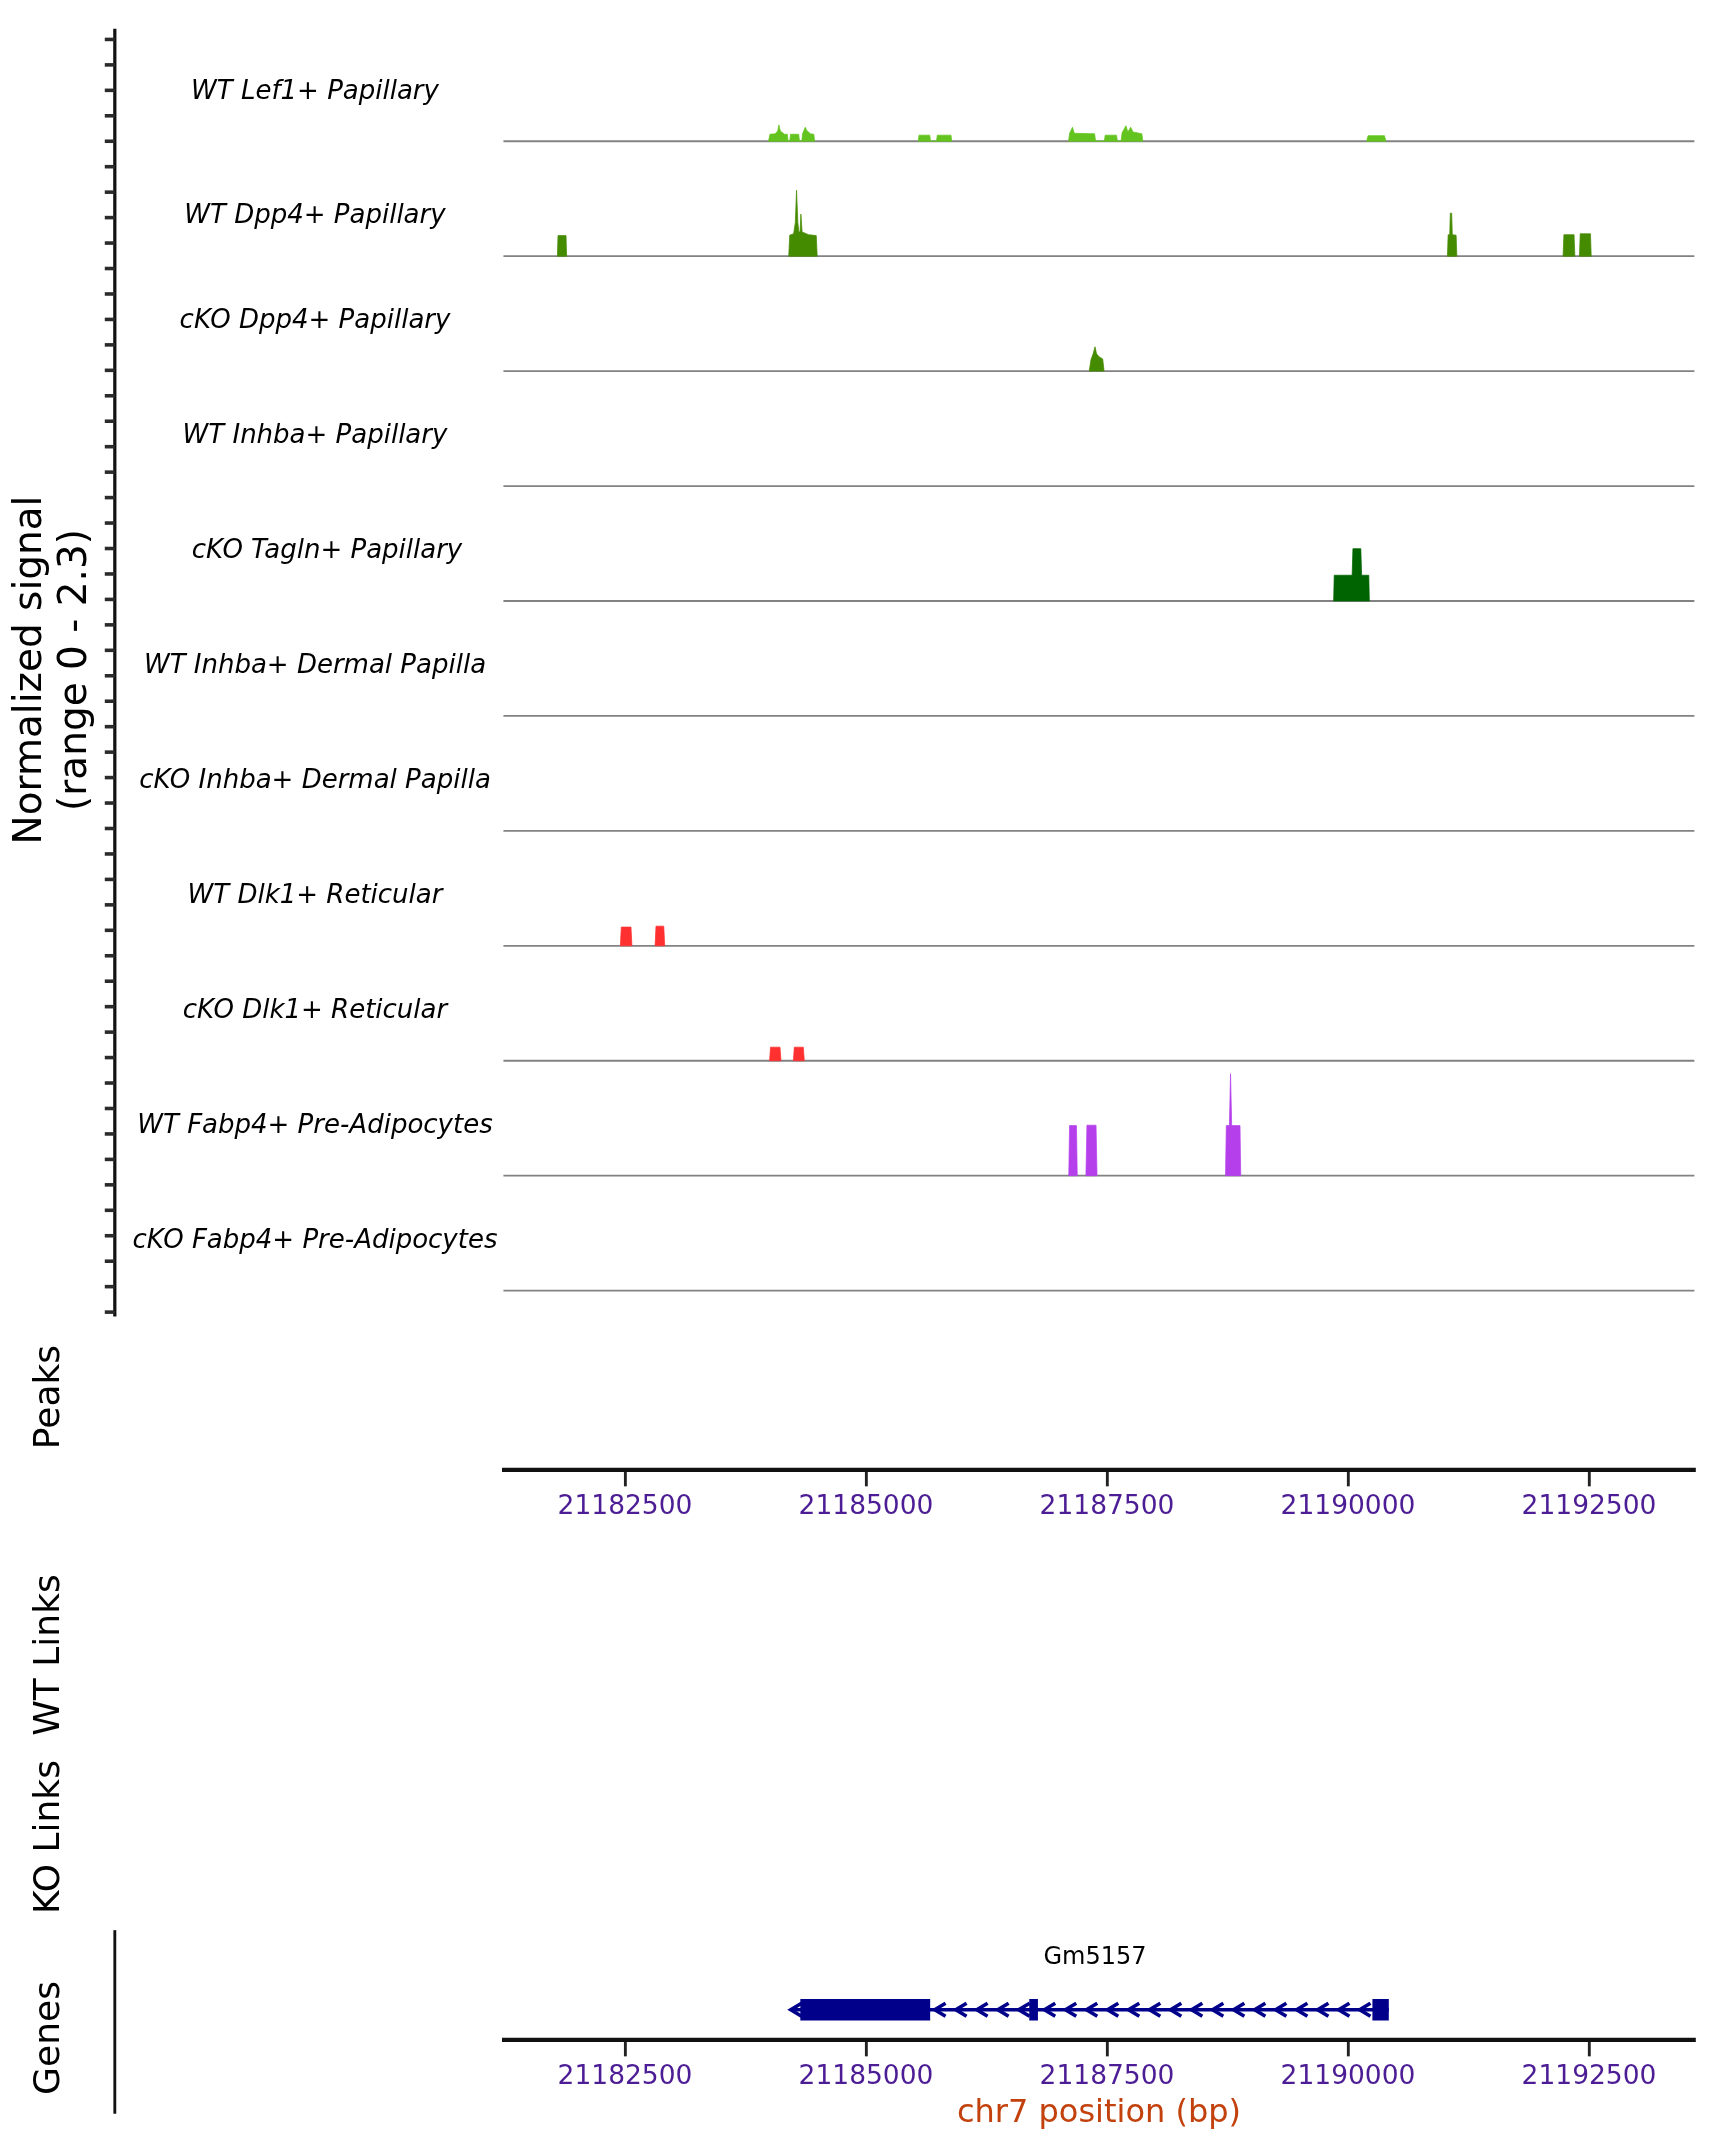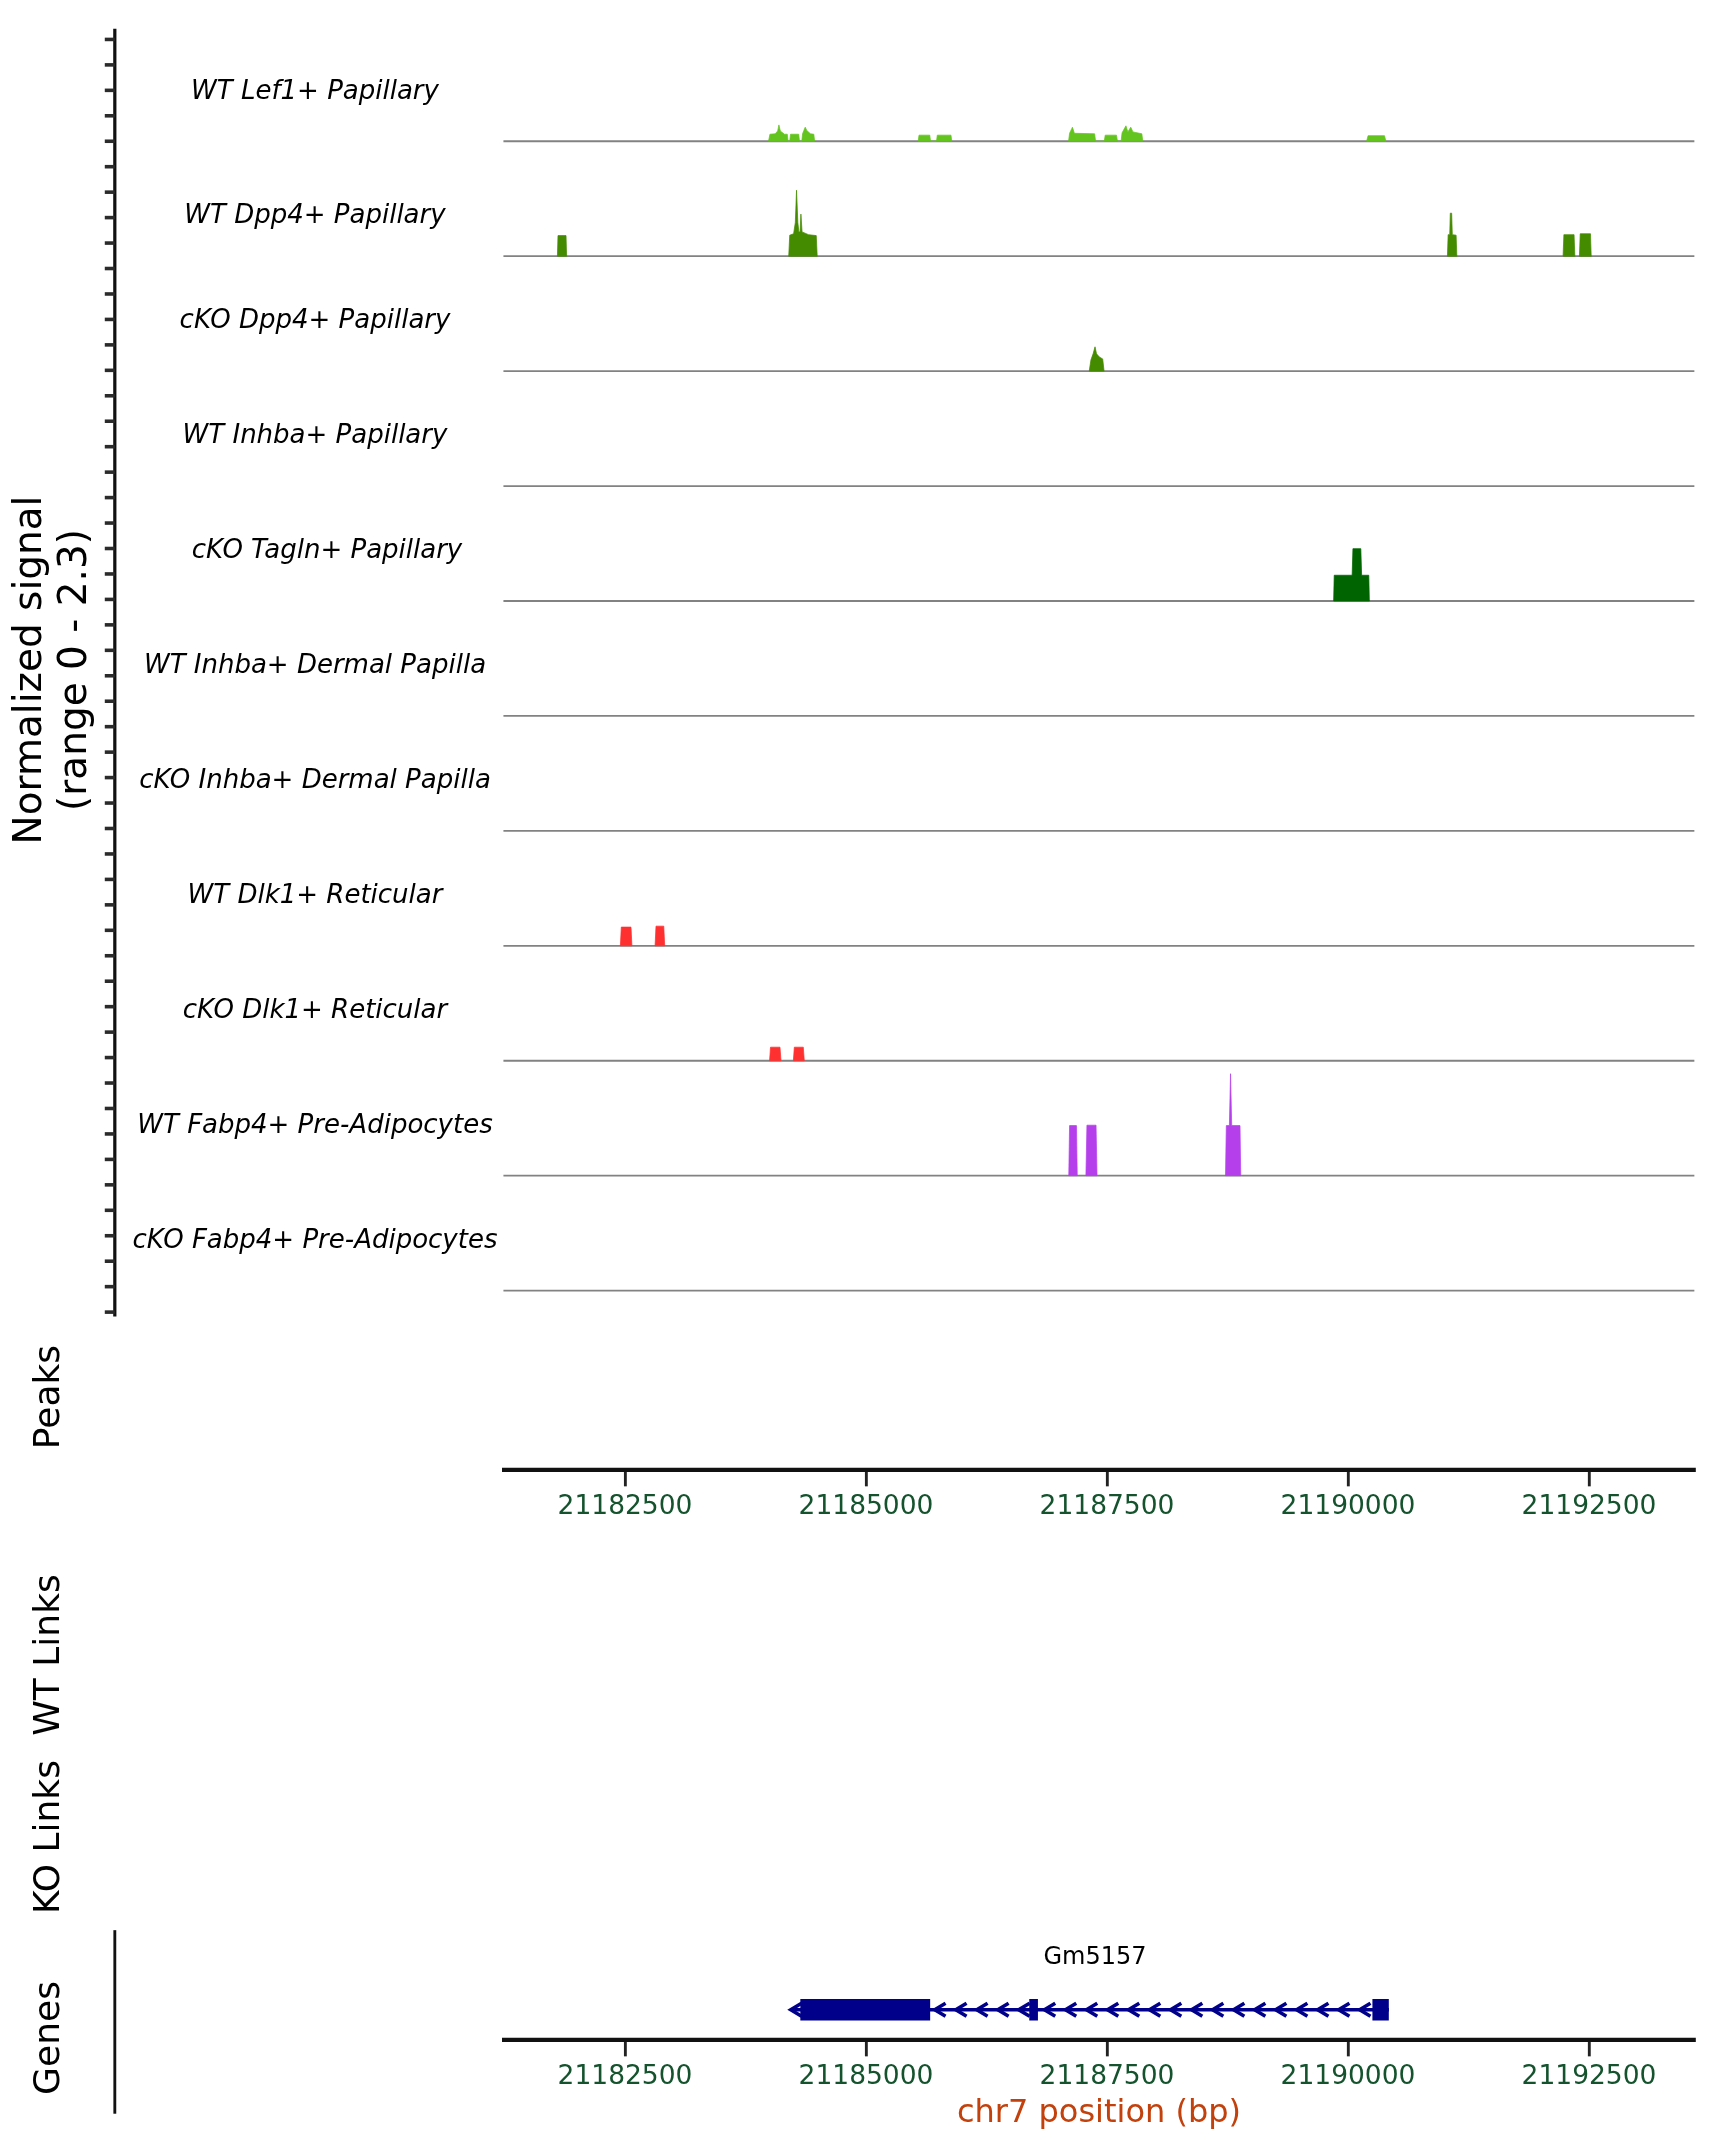--- a/index.html
+++ b/index.html
@@ -12,21 +12,21 @@
   .rot{transform:translate(-50%,-50%) rotate(-90deg);}
   .ylab{left:50px;top:670px;font-size:39px;line-height:1.16;text-align:center;color:#000;}
   .side-label{font-size:36px;color:#000;}
   .lab-peaks{left:46px;top:1397px;}
   .lab-wt{left:46px;top:1655px;}
   .lab-ko{left:46px;top:1837px;}
   .lab-genes{left:46px;top:2038px;}
   .xlab{left:1099px;top:2111px;font-size:32px;color:#c2410c;}
   .genename{left:1095px;top:1956px;font-size:24px;color:#000;}
   .tracklab{position:absolute;transform:translate(-50%,-50%);font-size:26px;color:#000;white-space:nowrap;font-style:italic;}
-  .ticklab{position:absolute;transform:translate(-50%,-50%);font-size:26.5px;color:#14532d;white-space:nowrap;}
+  .ticklab{position:absolute;transform:translate(-50%,-50%);font-size:26.5px;color:#4c1d95;white-space:nowrap;}
 </style>
 </head>
 <body>
 
 <div class="stage">
   <svg id="plot" width="1721" height="2151" viewBox="0 0 2400 3000">
       <line x1="160" y1="40" x2="160" y2="1836" stroke="#111" stroke-width="4.5"></line>
       <line x1="146" y1="55" x2="160" y2="55" stroke="#2b2b2b" stroke-width="5"></line>
       <line x1="146" y1="90.5" x2="160" y2="90.5" stroke="#2b2b2b" stroke-width="5"></line>
       <line x1="146" y1="126" x2="160" y2="126" stroke="#2b2b2b" stroke-width="5"></line>

